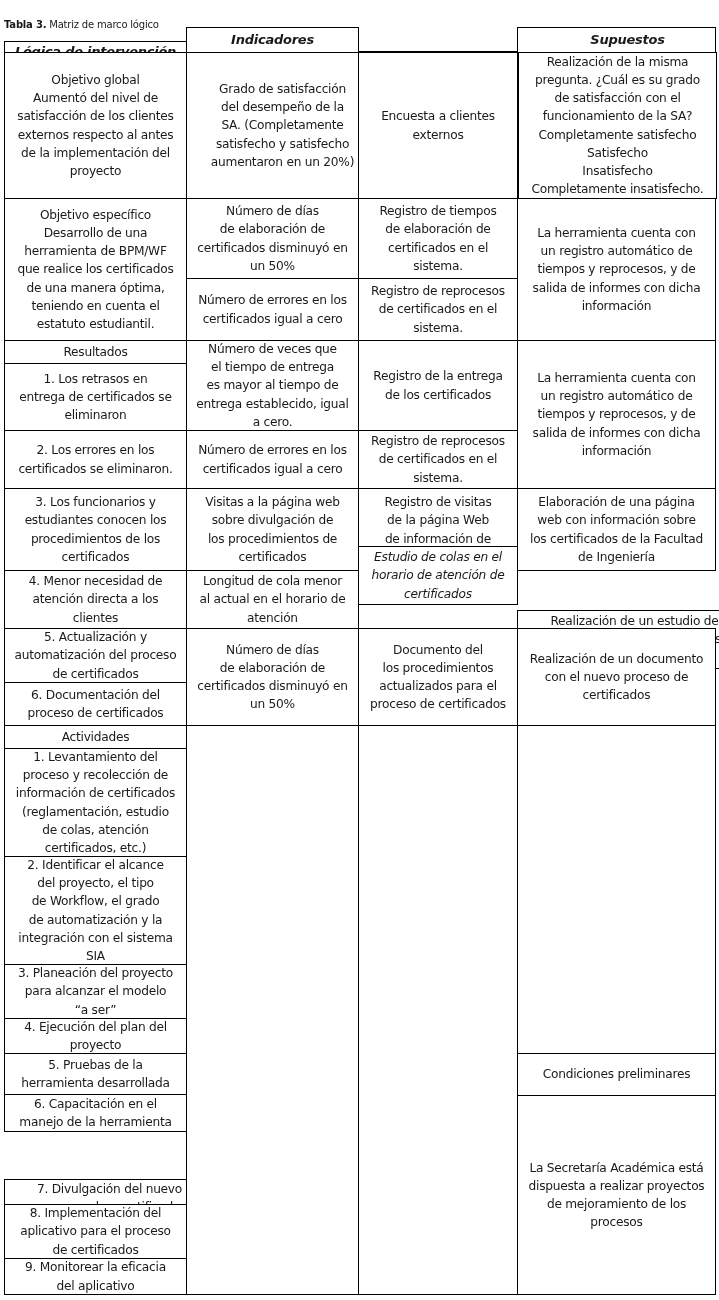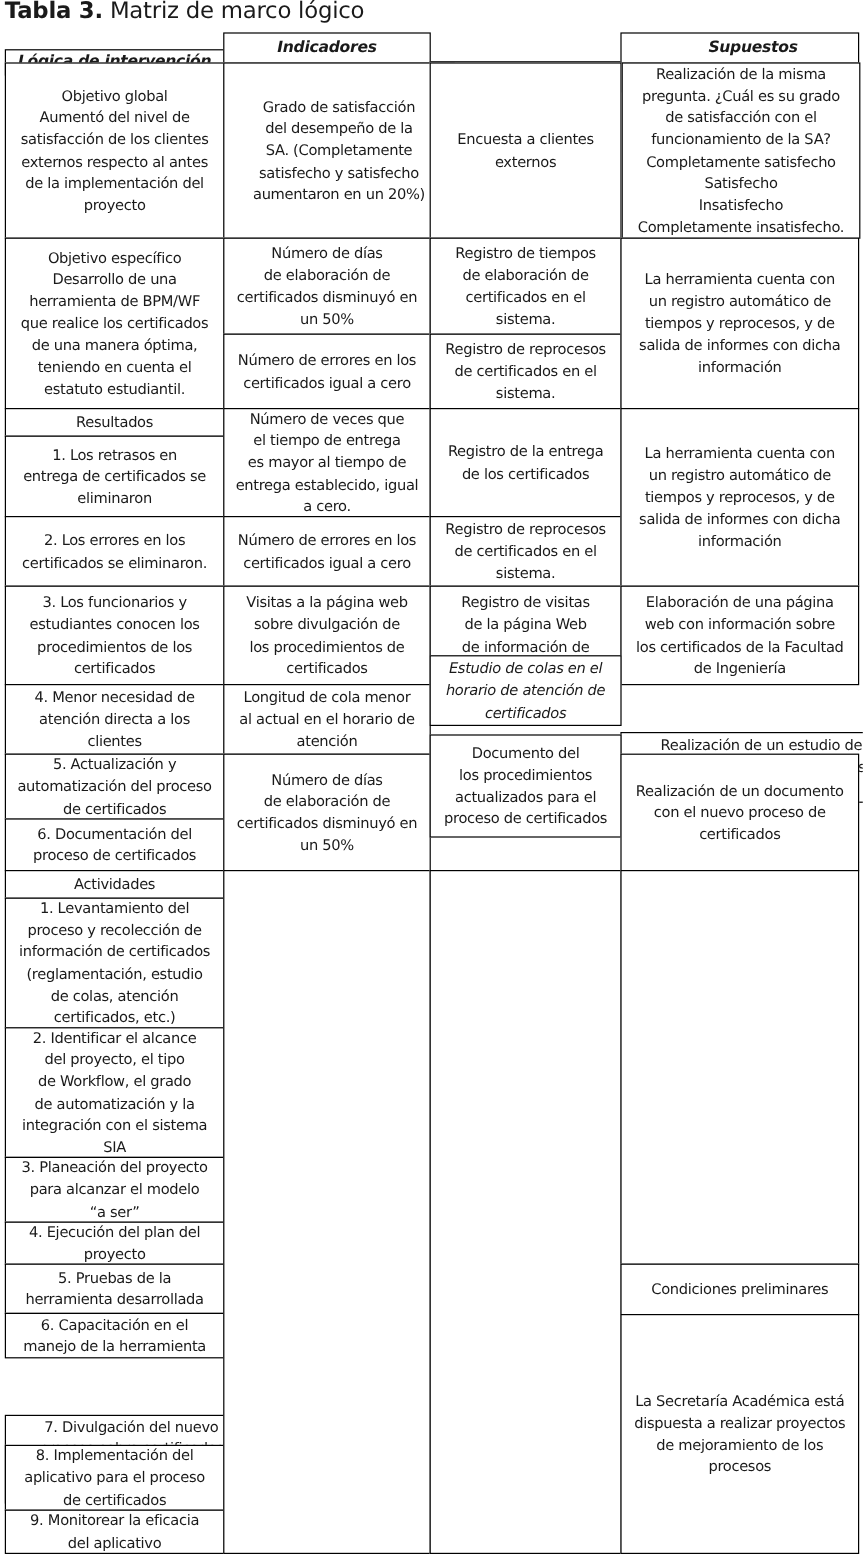--- a/index.html
+++ b/index.html
@@ -1,18 +1,18 @@
 <!DOCTYPE html>
 <html><head>
 <meta charset="utf-8">
 <style>
   html, body { margin: 0; padding: 0; background: #ffffff; }
   body { width: 719px; height: 1300px; position: relative; overflow: hidden;
          font-family: "DejaVu Sans", sans-serif; color: #1a1a1a; }
-  .caption { position: absolute; left: 4px; top: 0px; font-size: 19px; line-height: 18px;
+  .caption { position: absolute; left: 4px; top: 16px; font-size: 10px; line-height: 18px;
              font-family: "DejaVu Sans", sans-serif; letter-spacing: -0.2px; }
   .caption b { font-weight: bold; }
   .cell { position: absolute; box-sizing: border-box; border: 1px solid #000;
           display: flex; align-items: center; justify-content: center; text-align: center;
           font-size: 12.2px; line-height: 18.2px; padding: 0 2px; letter-spacing: -0.25px;
           background: #fff; }
   .hdr { font-style: italic; font-weight: bold; font-size: 13px; }
   .cell span { display: block; white-space: pre-line; }
 </style>
 </head>
@@ -200,21 +200,21 @@
   <div class="cell" style="left:4px;top:682px;width:183px;height:44px;">
       <span>6. Documentación del
 proceso de certificados</span>
     </div>
   <div class="cell" style="left:186px;top:628px;width:173px;height:98px;">
       <span>Número de días
 de elaboración de
 certificados disminuyó en
 un 50%</span>
     </div>
-  <div class="cell" style="left:358px;top:612px;width:160px;height:86px;">
+  <div class="cell" style="left:358px;top:628px;width:160px;height:98px;">
       <span>Documento del
 los procedimientos
 actualizados para el
 proceso de certificados</span>
     </div>
   <div class="cell" style="left:517px;top:628px;width:199px;height:98px;">
       <span>Realización de un documento
 con el nuevo proceso de
 certificados</span>
     </div>

